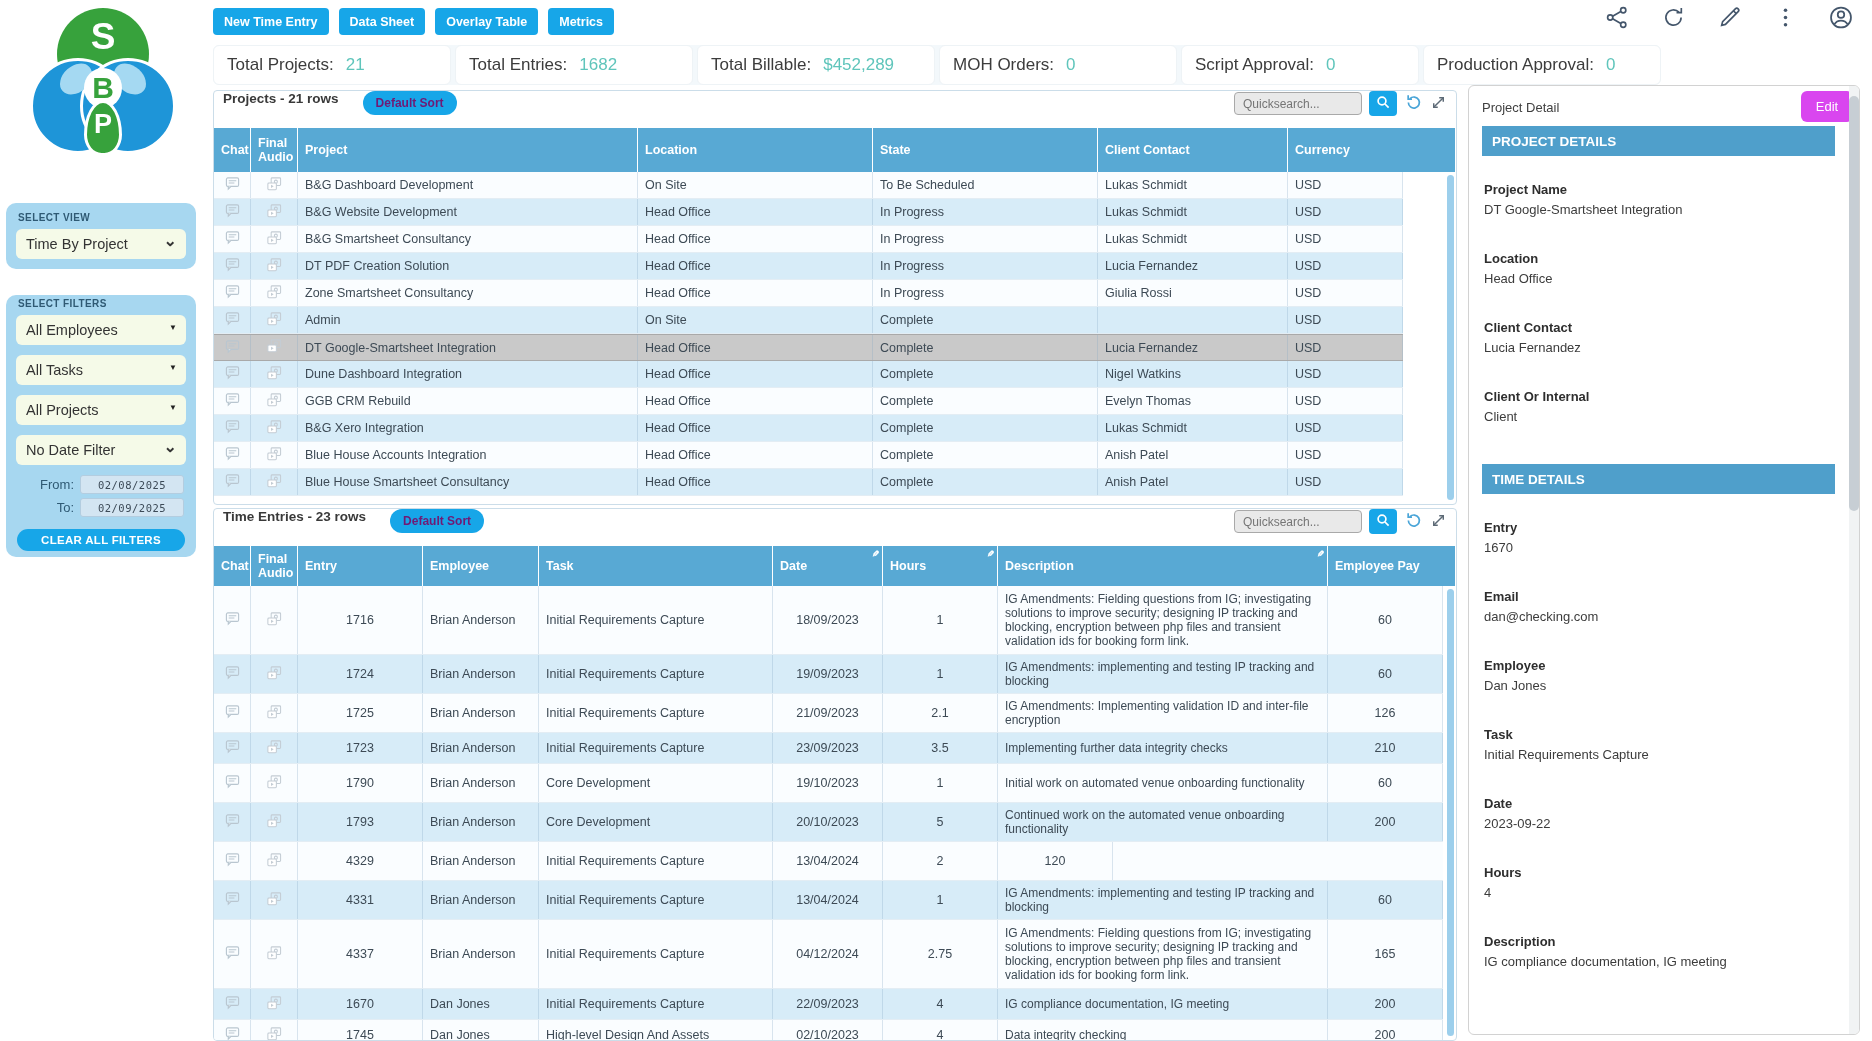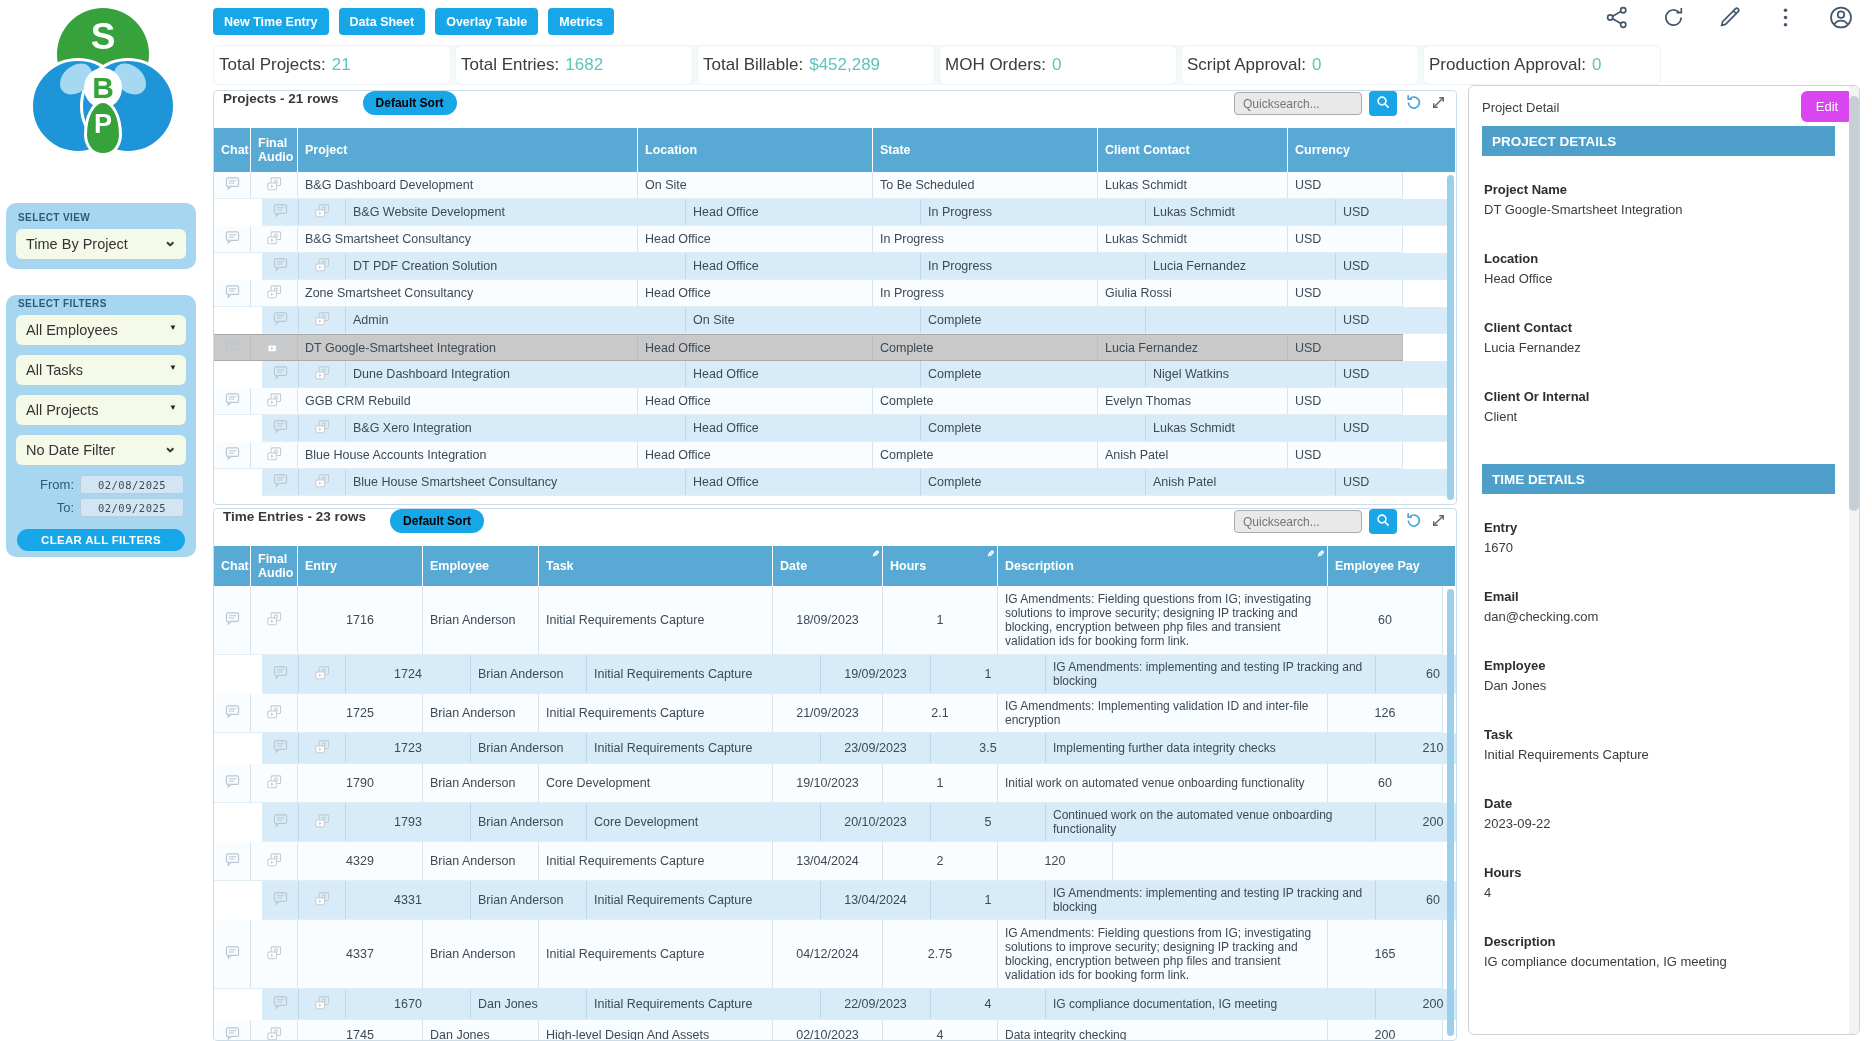--- a/index.html
+++ b/index.html
@@ -31,21 +31,21 @@
 
   
   .toolbar { position:absolute; left:213px; top:8px; display:flex; gap:10px;border-radius:13px; }
   .tbtn { background:#17a6e8; color:#fff; font-weight:bold; font-size:12.5px; border:none; border-radius:4px;
           height:27px; padding:0 11px; font-family:"Liberation Sans",sans-serif; cursor:pointer; }
 
   
   .statsbar { position:absolute; left:213px; top:45px; width:1448px; height:40px; background:#f3f8fb;
               border-radius:6px; display:flex; gap:4px; }
   .stat-card { background:#fff; border:1px solid #eef3f6; border-radius:6px; flex:0 0 238px;
-               display:flex; align-items:center; padding:0 5px; gap:6px; }
+               display:flex; align-items:center; padding:0 13px; gap:12px; }
   .stat-label { font-size:17px; color:#3c3c3c; white-space:nowrap; }
   .stat-value { font-size:17px; color:#5fc5bb; white-space:nowrap; }
 
   
   .side-panel { position:absolute; background:#a7d7f0; border-radius:10px; }
   .sp-view { left:6px; top:203px; width:190px; height:66px; padding:7px 10px; }
   .sp-filters { left:6px; top:295px; width:190px; height:262px; padding:1px 10px; }
   .sp-label { font-size:10px; font-weight:bold; color:#2f5a74; letter-spacing:.4px; margin:2px 0 6px 2px; }
   .sel { position:relative; background:#f5fae8; border-radius:6px; height:30px; display:flex; align-items:center;
          padding:0 24px 0 10px; font-size:14.5px; color:#333; cursor:pointer; margin-bottom:10px; white-space:nowrap; }
@@ -59,39 +59,39 @@
   .clearbtn { display:block; margin:12px auto 0; width:168px; height:22px; background:#17a6e8; color:#fff;
               border:none; border-radius:12px; font-size:11.5px; font-weight:bold; letter-spacing:.3px;
               font-family:"Liberation Sans",sans-serif; cursor:pointer; }
 
   
   .gpanel { position:absolute; background:#fff; border:1px solid #cbdde9; border-radius:4px; overflow:hidden; }
   .gp-projects { left:213px; top:90px; width:1244px; height:415px; }
   .gp-times { left:213px; top:508px; width:1244px; height:533px; }
   .gtoolbar { height:37px; display:flex; align-items:flex-start; padding:0 9px; gap:24px; }
   .gtitle { font-size:13.5px; font-weight:bold; color:#393939; white-space:nowrap; }
-  .gpill { background:#17a6e8; color:#000000; font-size:12px; font-weight:bold; border:none; border-radius:13px;
+  .gpill { background:#17a6e8; color:#701a75; font-size:12px; font-weight:bold; border:none; border-radius:13px;
            height:24px; padding:0 13px; font-family:"Liberation Sans",sans-serif; cursor:pointer; }
   .gsearch { margin-left:auto; display:flex; align-items:center; gap:7px; }
   .qinput { width:128px; height:23px; background:#e9e9e9; border:1px solid #a9a9a9; border-radius:4px;
             font-size:12px; color:#555; padding:0 8px; font-family:"Liberation Sans",sans-serif; }
   .sbtn { width:28px; height:25px; background:#17a6e8; border:none; border-radius:4px; display:flex;
           align-items:center; justify-content:center; cursor:pointer; }
   .icobtn { background:none; border:none; cursor:pointer; display:flex; align-items:center; padding:0; }
 
   .ghead { display:flex; background:#58a9d4; width:100%; }
   .hcell { position:relative; display:flex; align-items:center; padding:2px 7px; border-right:1px solid #fff;
            color:#fff; font-weight:bold; font-size:12.5px; line-height:14px; }
   .hpencil { position:absolute; top:1px; right:2px; font-size:9px; color:#fff; transform:scaleX(-1); }
   .gp-projects .ghead { height:44px; }
   .gp-times .ghead { height:40px; }
 
   .rows { position:relative; }
   .trow { display:flex; align-items:stretch; background:#fafdff; border-bottom:1px solid #e3edf4; cursor:pointer; }
-  .trow.alt { background:#d7ecf8;margin-left:48px; }
+  .trow.alt { background:#d7ecf8; }
   .trow.selected { background:#c9c9c9; border-top:1px solid #a9a9a9; border-bottom:1px solid #a9a9a9; }
   .prow { height:27px; width:1189px; }
   .cell { display:flex; align-items:center; padding:0 7px; border-right:1px solid rgba(130,165,195,.28);
           font-size:12.5px; color:#3d4a55; overflow:hidden; }
   .icn { justify-content:center; padding:0; }
   .ctr { justify-content:center; }
   .desc { font-size:12px; line-height:14px; }
   .rh1 { height:31px; } .rh2 { height:39px; } .rh4 { height:69px; }
   .trow-time { width:1229px; }
 

